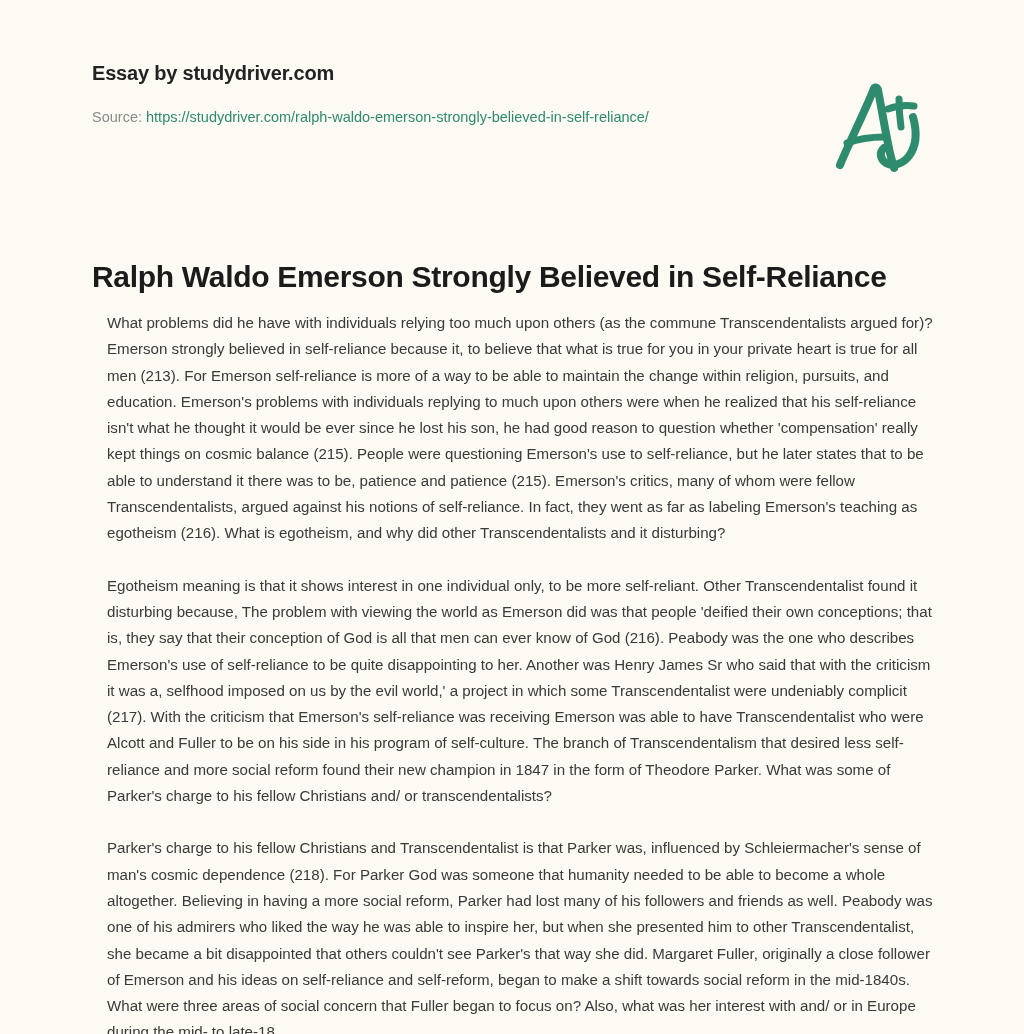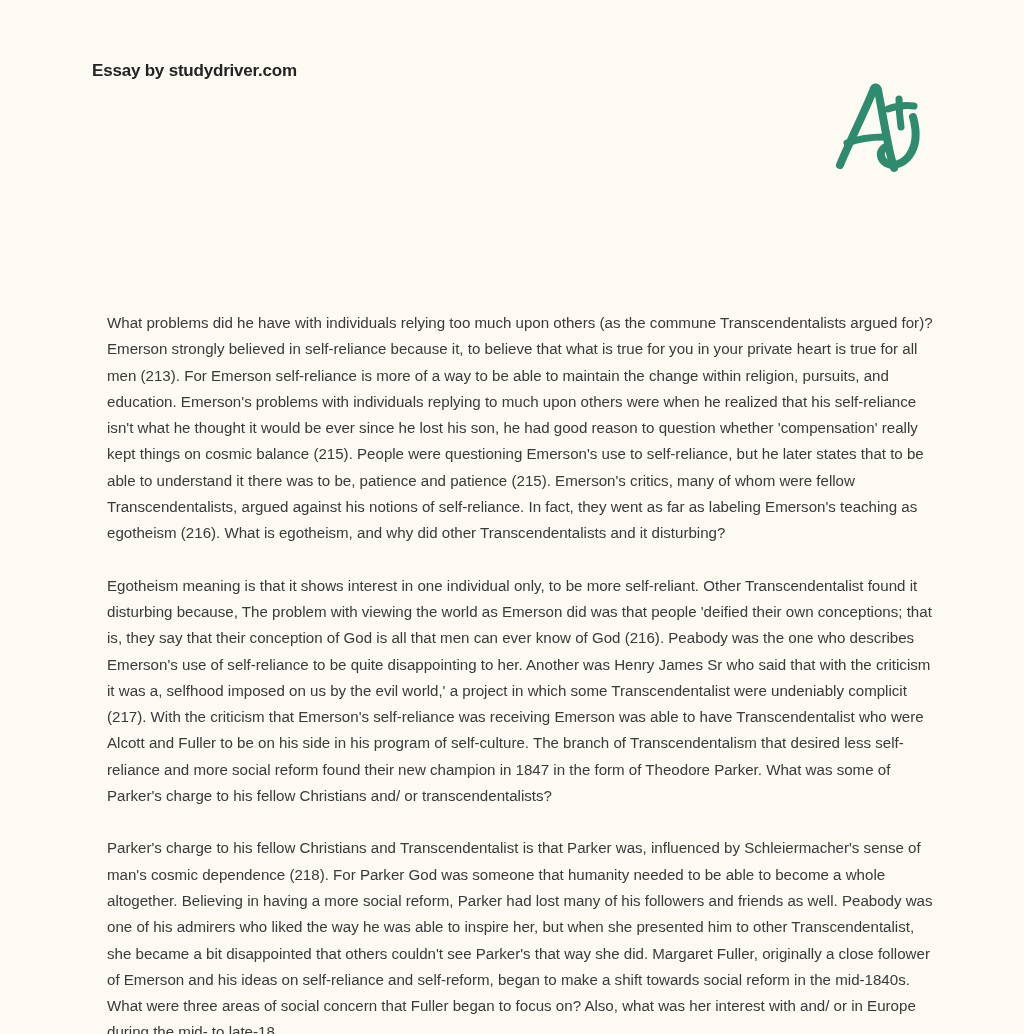--- a/index.html
+++ b/index.html
@@ -32,21 +32,21 @@
     align-items: flex-start;
     justify-content: space-between;
     padding: 62px 64px 0 92px;
     box-sizing: border-box;
   }
   .header-left {
     display: flex;
     flex-direction: column;
   }
   .brand-line {
-    font-size: 17px;
+    font-size: 20px;
     font-weight: bold;
     color: #232323;
     letter-spacing: -0.2px;
     line-height: 1.1;
     margin-bottom: 25px;
     white-space: nowrap;
   }
   .source-line {
     font-size: 14.5px;
     line-height: 1.2;
@@ -101,34 +101,39 @@
   }
 </style>
 </head>
 <body>
 
 <div class="page">
 
   <div class="header">
     <div class="header-left">
       <div class="brand-line">Essay by studydriver.com</div>
+      <div class="source-line">
+        <span class="source-label">Source:</span>
+        <a class="source-url" href="#">https://studydriver.com/ralph-waldo-emerson-strongly-believed-in-self-reliance/</a>
+      </div>
     </div>
     <div class="logo-wrap">
       <svg width="112" height="104" viewBox="0 0 112 104" aria-hidden="true">
         <g fill="none" stroke="#2e8b6e" stroke-linecap="round" stroke-linejoin="round">
           <path d="M20 92 C30 68, 44 40, 53 18 C54 14, 57 13, 58 17 C62 38, 66 62, 70 80 C72 88, 73 92, 74 95" stroke-width="8"></path>
           <path d="M27 70 C38 66, 52 64, 64 64" stroke-width="7"></path>
           <path d="M79 26 C79 38, 80 47, 81 54" stroke-width="7"></path>
           <path d="M68 36 C76 33, 86 32, 94 33" stroke-width="7"></path>
           <path d="M93 44 C97 58, 97 72, 89 83 C83 91, 73 94, 66 90 C60 86, 59 79, 64 75" stroke-width="8"></path>
         </g>
       </svg>
     </div>
   </div>
 
+  <h1 class="doc-title">Ralph Waldo Emerson Strongly Believed in Self-Reliance</h1>
 
   <div class="body-copy">
     <p>What problems did he have with individuals relying too much upon others (as the commune Transcendentalists argued for)? Emerson strongly believed in self-reliance because it, to believe that what is true for you in your private heart is true for all men (213). For Emerson self-reliance is more of a way to be able to maintain the change within religion, pursuits, and education. Emerson's problems with individuals replying to much upon others were when he realized that his self-reliance isn't what he thought it would be ever since he lost his son, he had good reason to question whether 'compensation' really kept things on cosmic balance (215). People were questioning Emerson's use to self-reliance, but he later states that to be able to understand it there was to be, patience and patience (215). Emerson's critics, many of whom were fellow Transcendentalists, argued against his notions of self-reliance. In fact, they went as far as labeling Emerson's teaching as egotheism (216). What is egotheism, and why did other Transcendentalists and it disturbing?</p>
     <p>Egotheism meaning is that it shows interest in one individual only, to be more self-reliant. Other Transcendentalist found it disturbing because, The problem with viewing the world as Emerson did was that people 'deified their own conceptions; that is, they say that their conception of God is all that men can ever know of God (216). Peabody was the one who describes Emerson's use of self-reliance to be quite disappointing to her. Another was Henry James Sr who said that with the criticism it was a, selfhood imposed on us by the evil world,' a project in which some Transcendentalist were undeniably complicit (217). With the criticism that Emerson's self-reliance was receiving Emerson was able to have Transcendentalist who were Alcott and Fuller to be on his side in his program of self-culture. The branch of Transcendentalism that desired less self-reliance and more social reform found their new champion in 1847 in the form of Theodore Parker. What was some of Parker's charge to his fellow Christians and/ or transcendentalists?</p>
     <p>Parker's charge to his fellow Christians and Transcendentalist is that Parker was, influenced by Schleiermacher's sense of man's cosmic dependence (218). For Parker God was someone that humanity needed to be able to become a whole altogether. Believing in having a more social reform, Parker had lost many of his followers and friends as well. Peabody was one of his admirers who liked the way he was able to inspire her, but when she presented him to other Transcendentalist, she became a bit disappointed that others couldn't see Parker's that way she did. Margaret Fuller, originally a close follower of Emerson and his ideas on self-reliance and self-reform, began to make a shift towards social reform in the mid-1840s. What were three areas of social concern that Fuller began to focus on? Also, what was her interest with and/ or in Europe during the mid- to late-18</p>
   </div>
 
 </div>
 
 </body></html>

